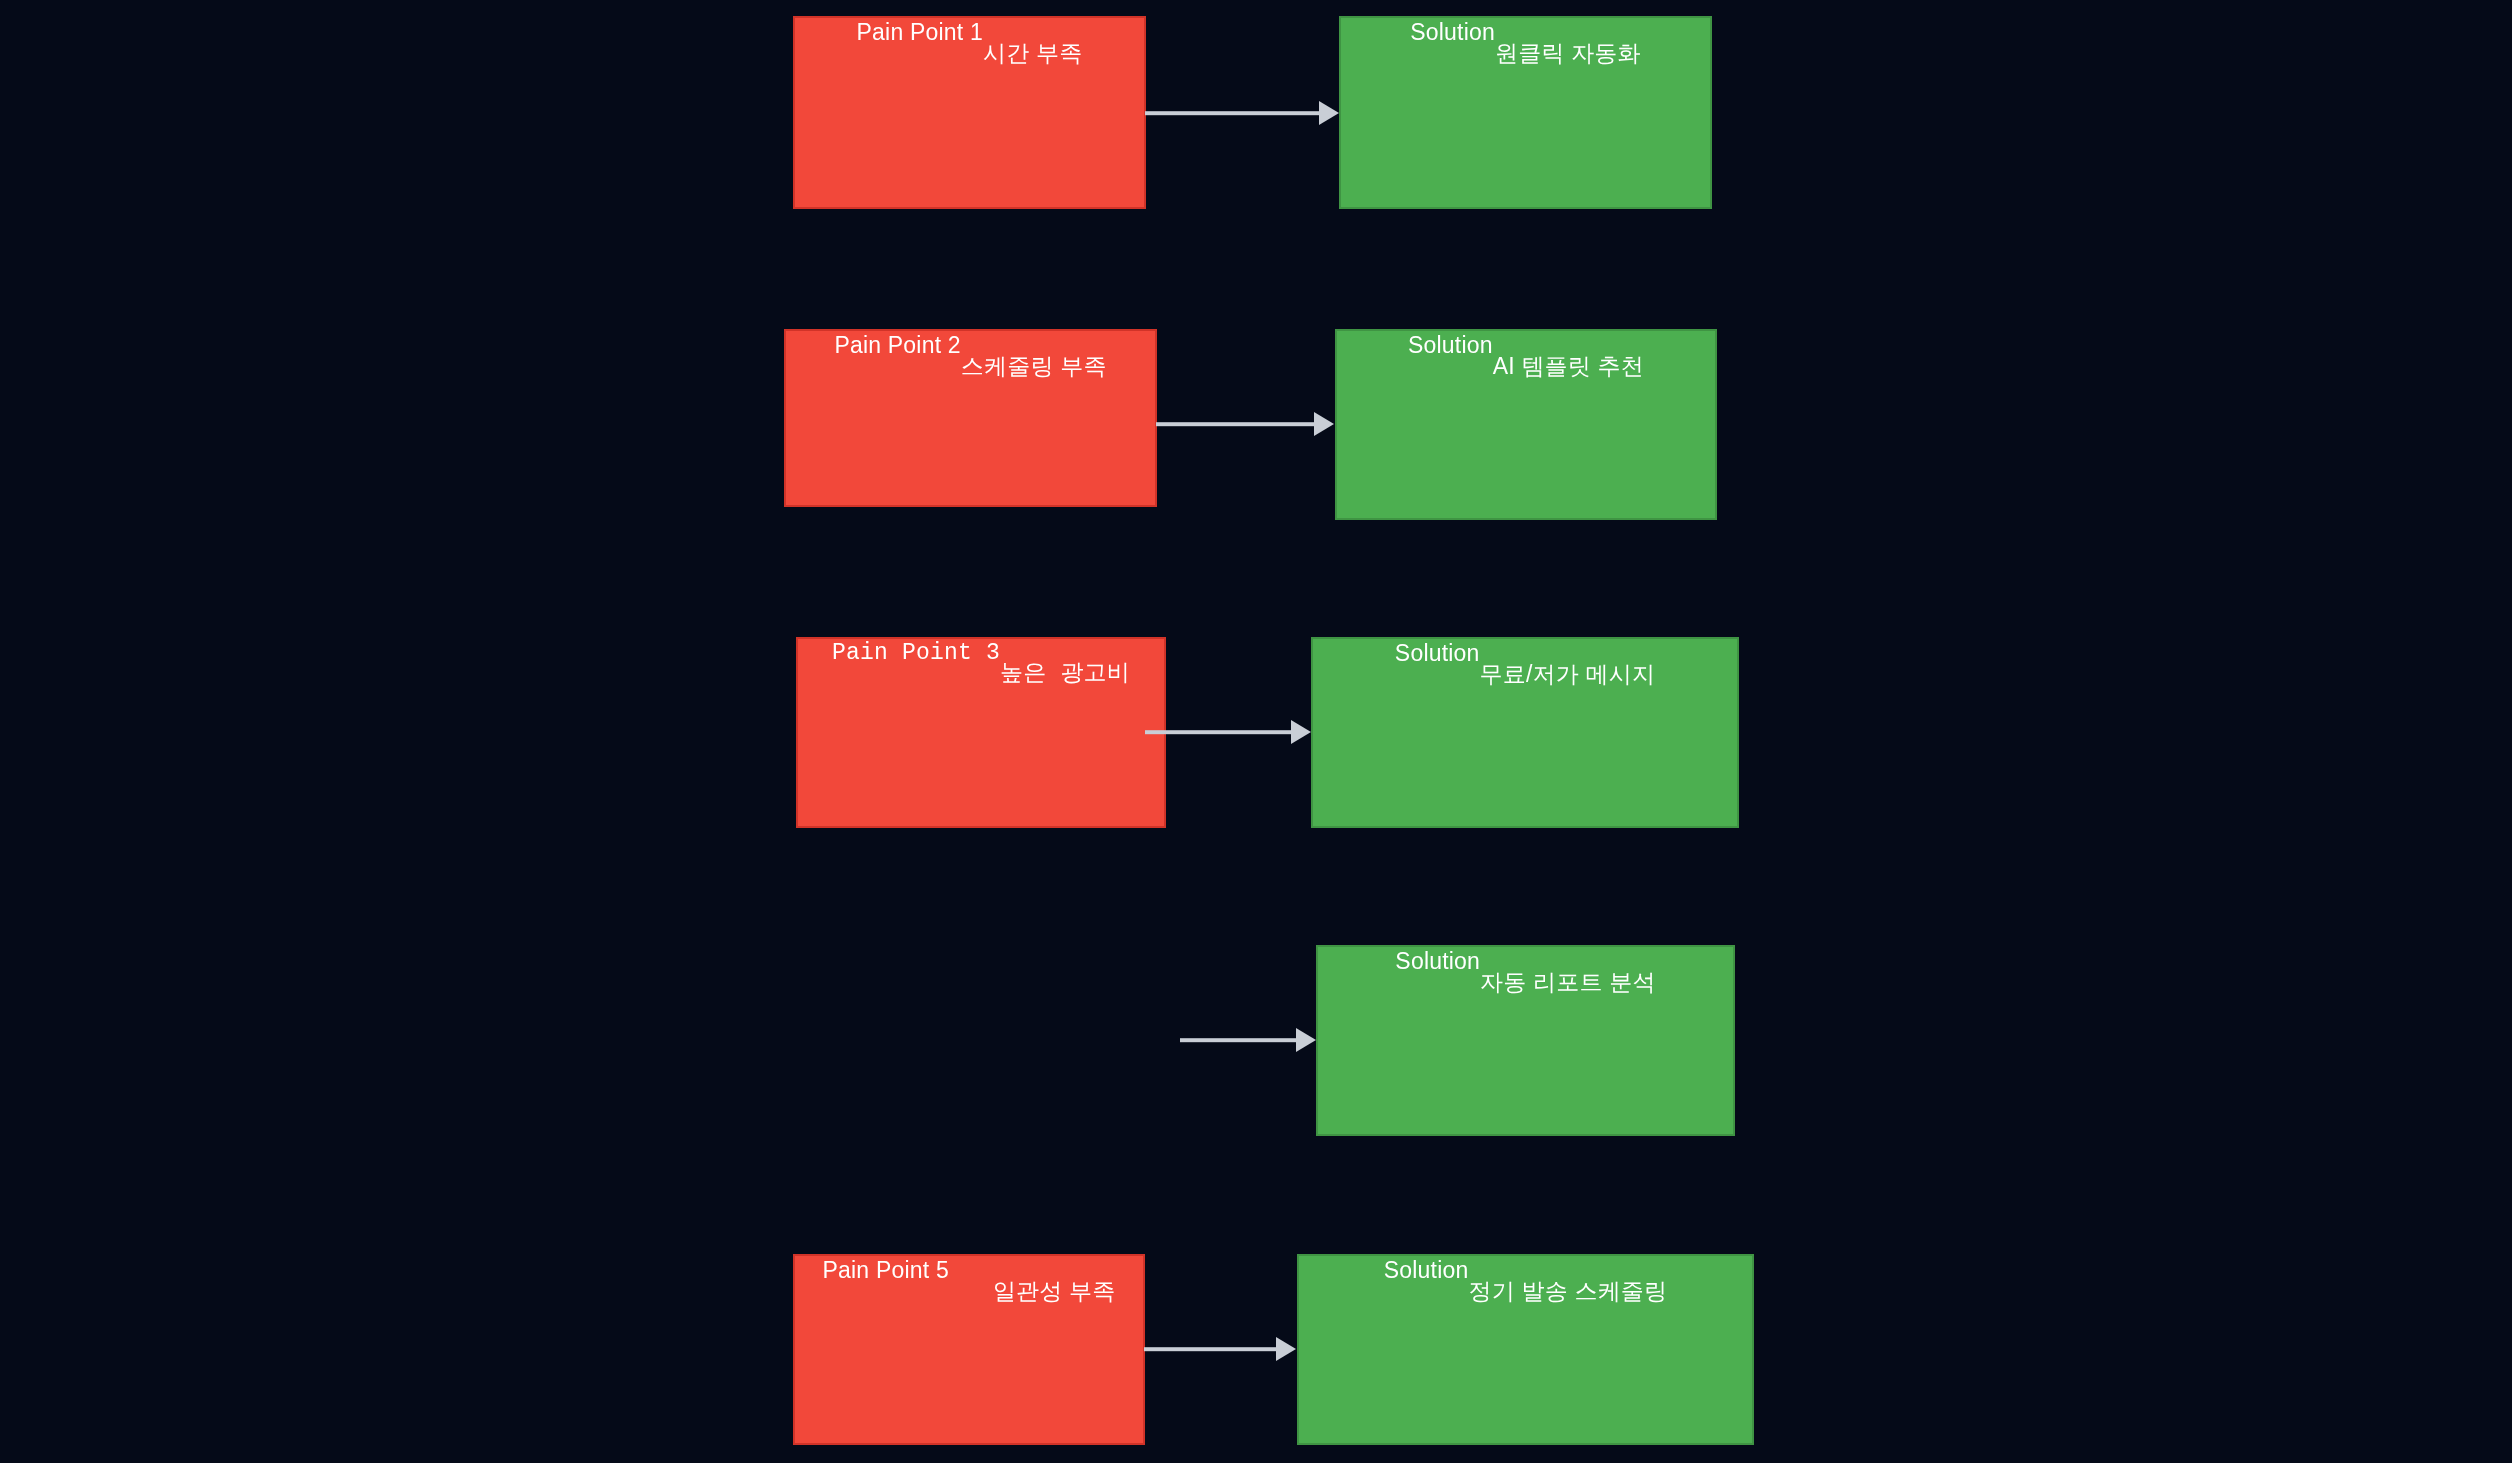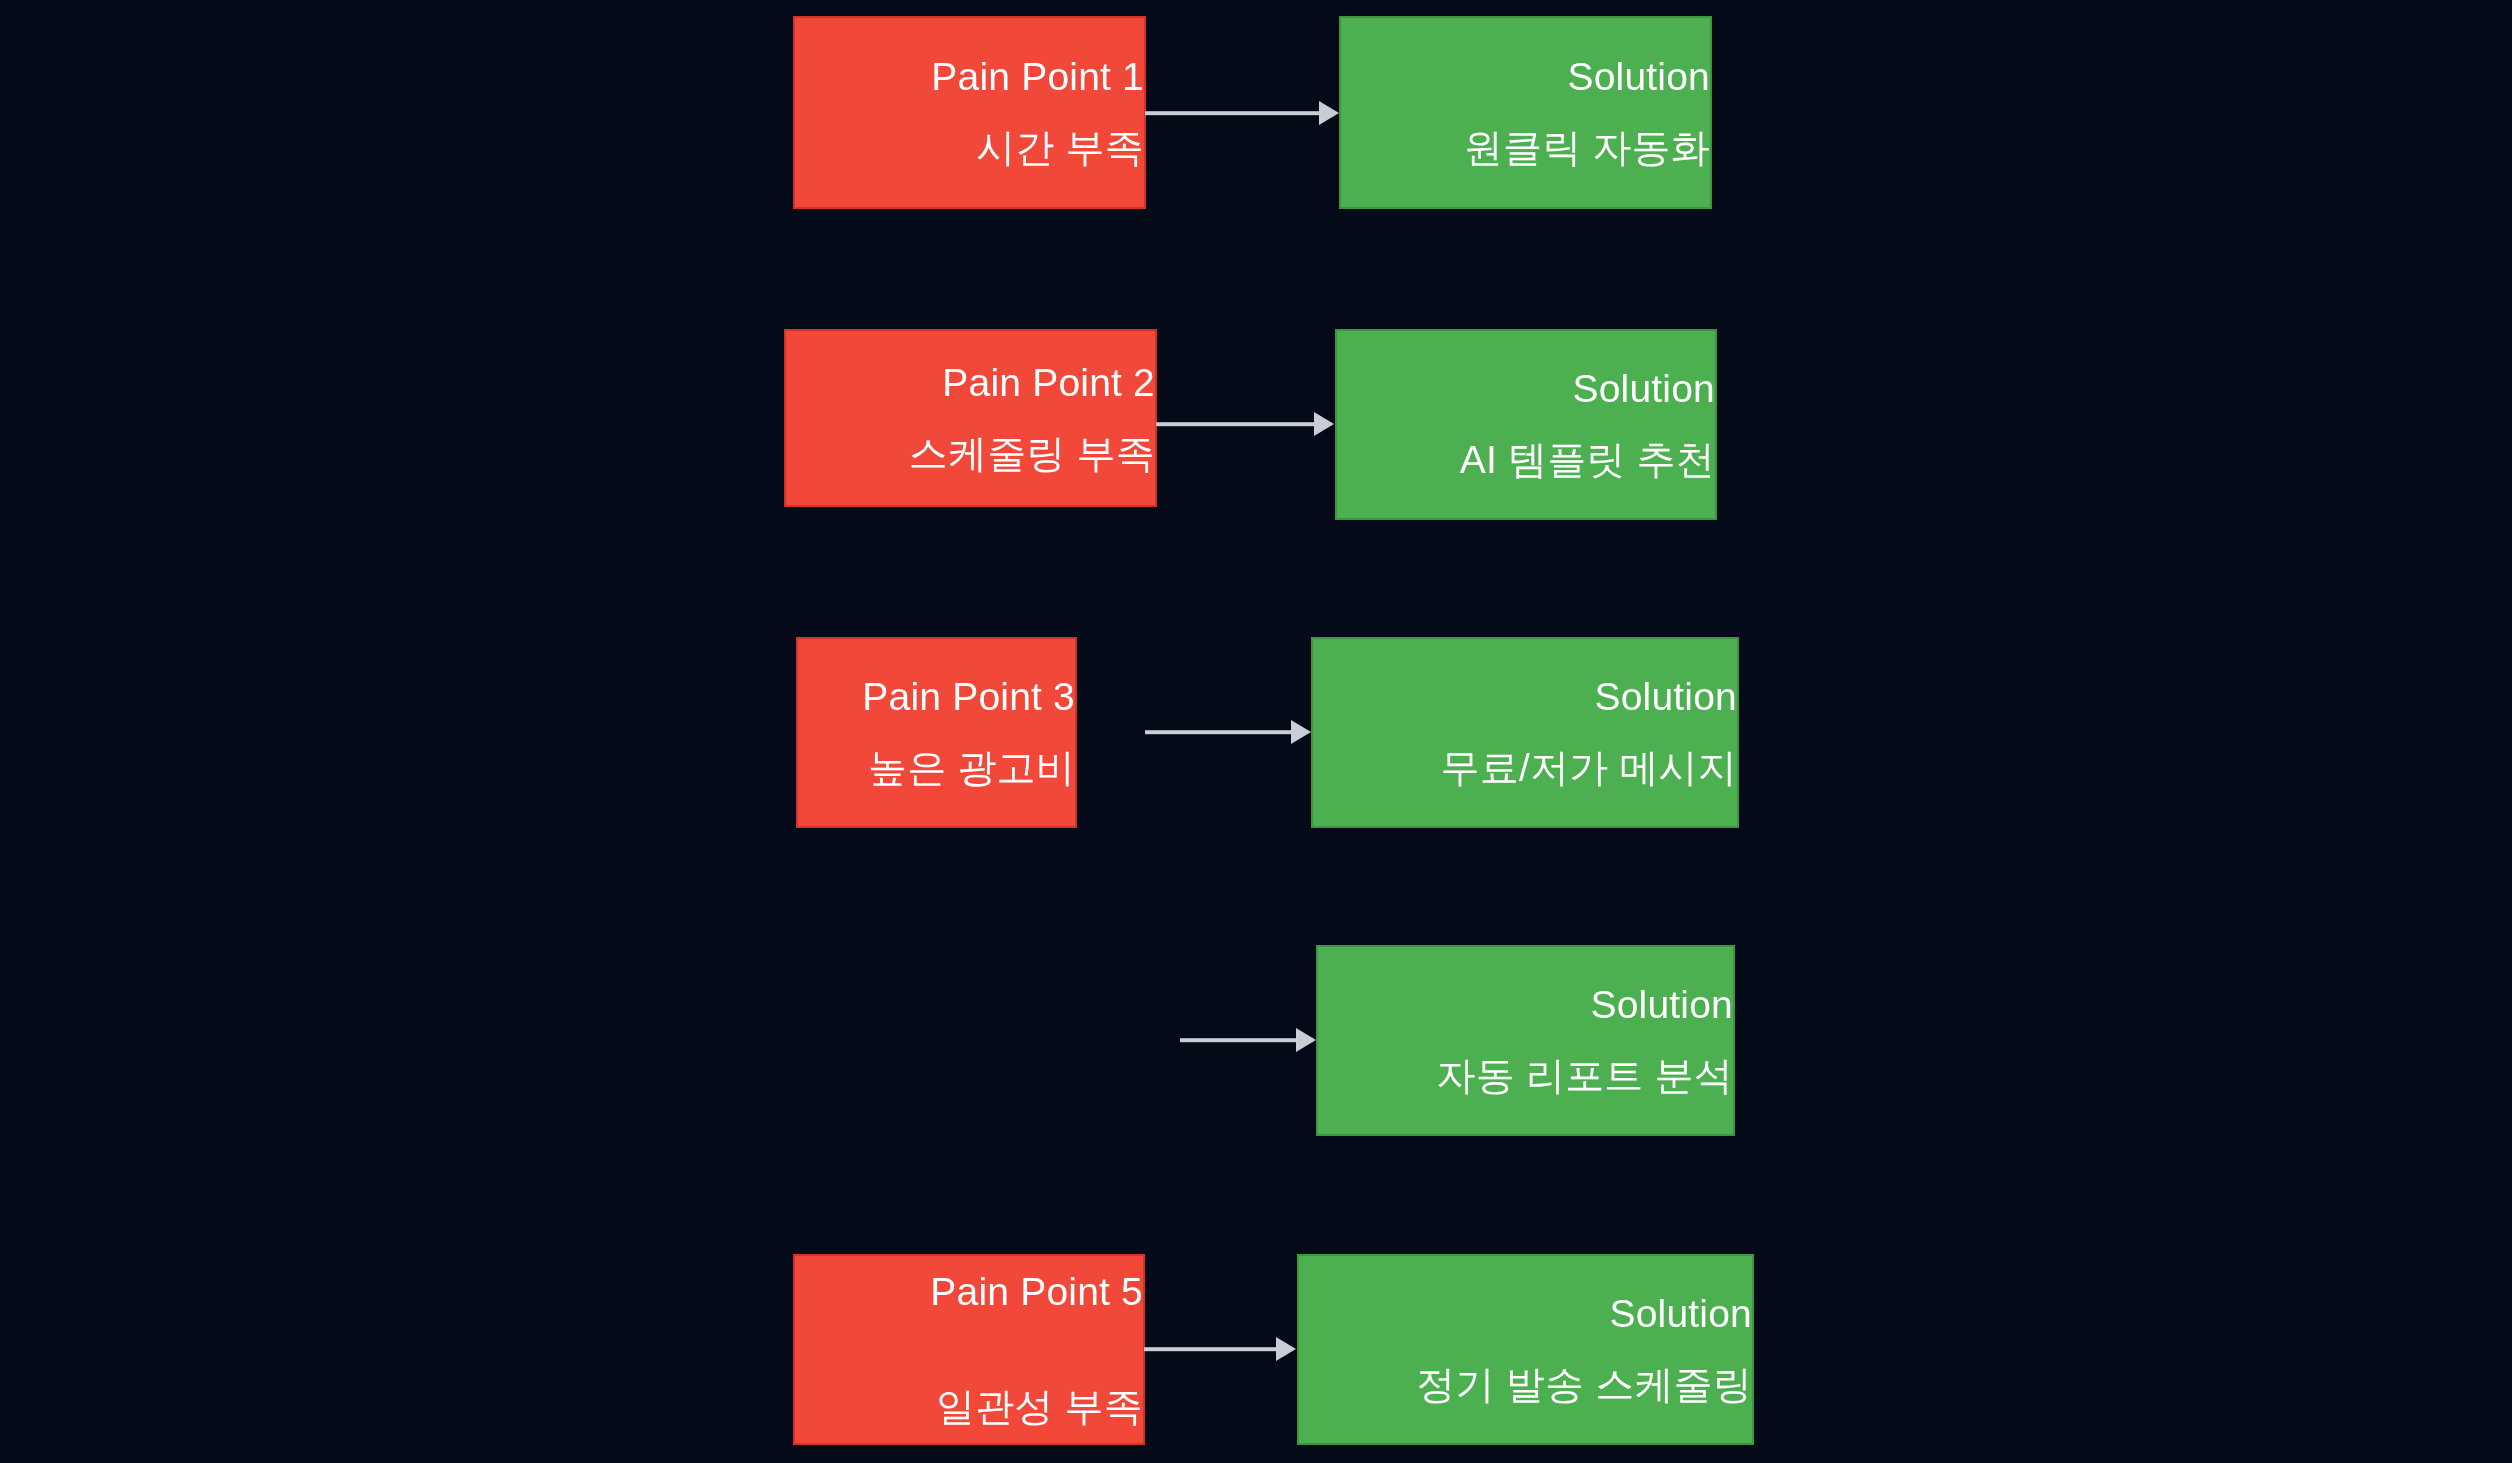--- a/index.html
+++ b/index.html
@@ -14,26 +14,26 @@
     position: relative;
     width: 2512px;
     height: 1464px;
     background: #050a18;
     overflow: hidden;
   }
   .node {
     position: absolute;
     box-sizing: border-box;
     display: flex;
-    flex-direction: column;
-    align-items: flex-end;
+    flex-direction: row;
+    align-items: flex-start;
     justify-content: center;
     text-align: center;
     color: #ffffff;
-    font-size: 39px;
+    font-size: 23px;
     line-height: 1.28;
     letter-spacing: 0.2px;
     font-weight: 400;
   }
   .node.pain {
     background: #f2483a;
     border: 2.8px solid #d13328;
   }
   .node.solution {
     background: #4caf50;
@@ -95,21 +95,21 @@
       <div class="edge" style="left: 1156px; top: 424px; width: 178px;">
         <div class="shaft" style="width: 158px; background: rgb(201, 206, 214);"></div>
         <div class="head" style="left: 158px; border-left-color: rgb(201, 206, 214);"></div>
       </div>
       <div class="node solution" style="left: 1335px; top: 329px; width: 382px; height: 191px; background: rgb(76, 175, 80); border-color: rgb(63, 148, 67); color: rgb(255, 255, 255);">
         <span class="line1">Solution</span>
         <span class="line2">AI 템플릿 추천</span>
       </div>
     </div>
     <div style="position: absolute; left: 0px; top: 0px; width: 100%; height: 100%;">
-      <div class="node pain" style="left: 796px; top: 637px; width: 281px; height: 191px; background: rgb(242, 72, 58); border-color: rgb(209, 51, 40); color: rgb(255, 255, 255);">
+      <div class="node pain" style="left: 796px; top: 637px; width: 370px; height: 191px; background: rgb(242, 72, 58); border-color: rgb(209, 51, 40); color: rgb(255, 255, 255); font-family: Liberation Mono, monospace;">
         <span class="line1">Pain Point 3</span>
         <span class="line2">높은 광고비</span>
       </div>
       <div class="edge" style="left: 1145px; top: 732px; width: 166px;">
         <div class="shaft" style="width: 146px; background: rgb(201, 206, 214);"></div>
         <div class="head" style="left: 146px; border-left-color: rgb(201, 206, 214);"></div>
       </div>
       <div class="node solution" style="left: 1311px; top: 637px; width: 428px; height: 191px; background: rgb(76, 175, 80); border-color: rgb(63, 148, 67); color: rgb(255, 255, 255);">
         <span class="line1">Solution</span>
         <span class="line2">무료/저가 메시지</span>

